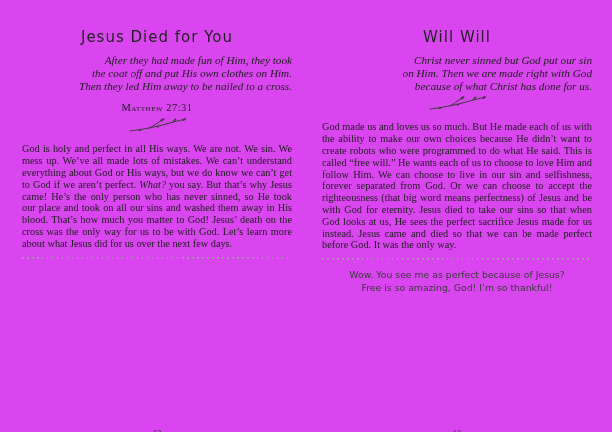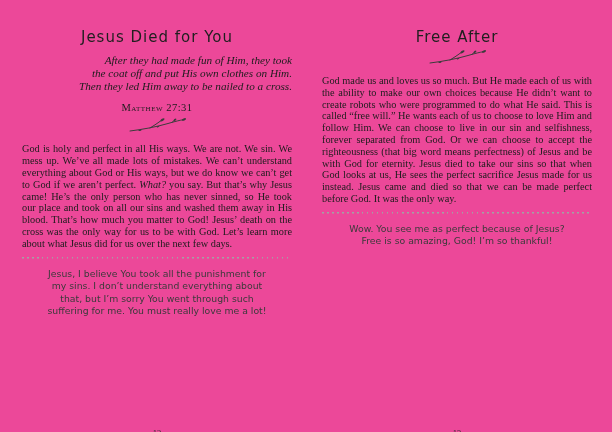--- a/index.html
+++ b/index.html
@@ -1,19 +1,19 @@
 <!DOCTYPE html>
 <html><head>
 <meta charset="utf-8">
 <style>
   html, body { margin: 0; padding: 0; background: #ffffff; }
   .spread {
     position: relative;
     width: 612px; height: 432px;
-    background: #ec4899;
+    background: #d946ef;
     color: #1c1c1c;
     font-family: "Liberation Serif", serif;
     display: flex;
     overflow: hidden;
   }
   .page {
     position: relative;
     width: 270px; height: 432px;
     padding-top: 28px;
     box-sizing: content-box;
@@ -110,29 +110,28 @@
           <ellipse cx="34.5" cy="2.8" rx="2.3" ry="1.1" transform="rotate(-32 34.5 2.8)"></ellipse>
           <ellipse cx="56" cy="2.4" rx="2.2" ry="1.1" transform="rotate(-22 56 2.4)"></ellipse>
           <ellipse cx="47" cy="2.8" rx="1.6" ry="0.9" transform="rotate(-40 47 2.8)"></ellipse>
           <ellipse cx="12" cy="13.2" rx="1.6" ry="0.8" transform="rotate(-12 12 13.2)"></ellipse>
           <ellipse cx="30" cy="9.6" rx="1.4" ry="0.7" transform="rotate(-20 30 9.6)"></ellipse>
         </g>
       </svg>
     </div>
     <p class="body-text"><span>God is holy and perfect in all His ways. We are not. We sin. We mess up. We’ve all made lots of mistakes. We can’t understand everything about God or His ways, but we do know we can’t get to God if we aren’t perfect. </span><em>What?</em><span> you say. But that’s why Jesus came! He’s the only person who has never sinned, so He took our place and took on all our sins and washed them away in His blood. That’s how much you matter to God! Jesus’ death on the cross was the only way for us to be with God. Let’s learn more about what Jesus did for us over the next few days.</span></p>
     <div class="dotted-divider"></div>
-    <p class="prayer">Jesus, I believe You took all the punishment for
-my sins. I don’t understand everything about
-that, but I’m sorry You went through such
-suffering for me. You must really love me a lot!</p>
     <div class="page-number">12</div>
   </section>
 
   <section class="page right">
-    <h1 class="page-title">Free After</h1>
+    <h1 class="page-title">Will Will</h1>
+    <p class="verse">Christ never sinned but God put our sin
+on Him. Then we are made right with God
+because of what Christ has done for us.</p>
     <div class="ornament">
       <svg width="58" height="18" viewBox="0 0 58 18" aria-hidden="true">
         <g fill="none" stroke="#3c3c3c" stroke-width="1" stroke-linecap="round">
           <path d="M2 14 C 14 12.5, 28 10, 40 6.5 S 52 3.5, 56 2.5"></path>
           <path d="M22 11 C 26 8.5, 30 6, 34 3"></path>
           <path d="M44 5.5 l 2.5 -2.5"></path>
         </g>
         <g fill="#3c3c3c">
           <ellipse cx="34.5" cy="2.8" rx="2.3" ry="1.1" transform="rotate(-32 34.5 2.8)"></ellipse>
           <ellipse cx="56" cy="2.4" rx="2.2" ry="1.1" transform="rotate(-22 56 2.4)"></ellipse>

